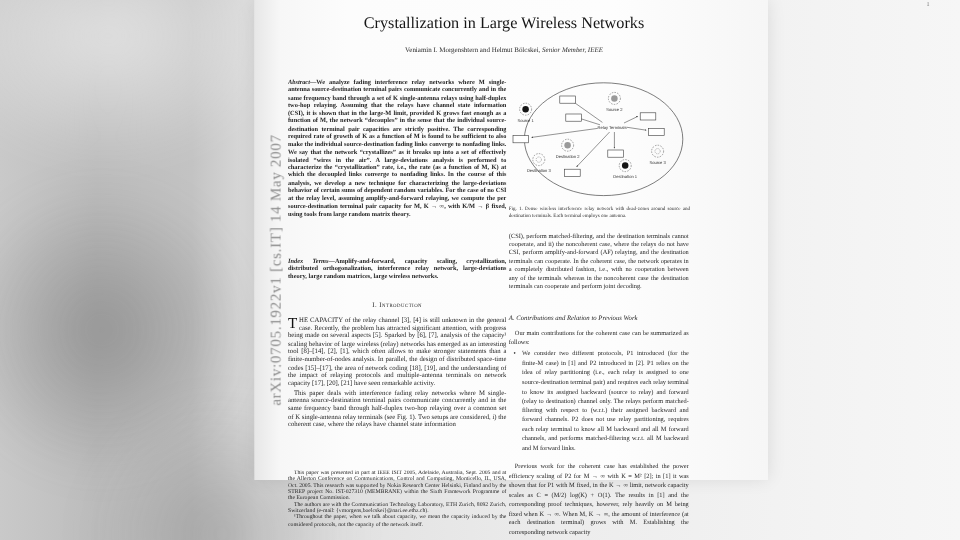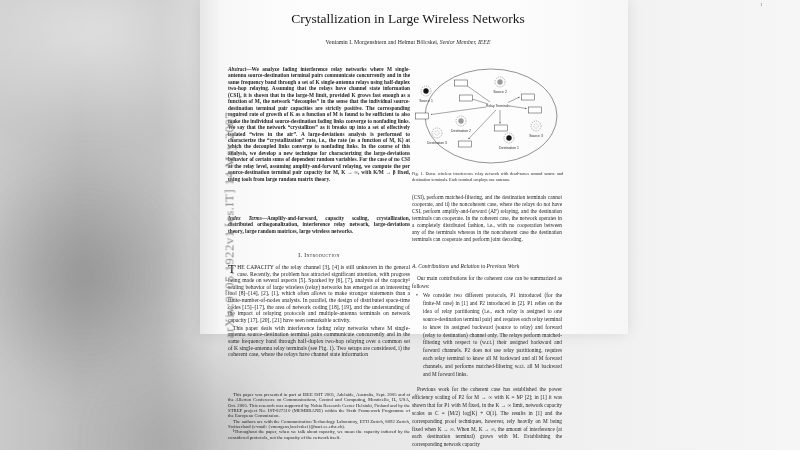--- a/index.html
+++ b/index.html
@@ -6,21 +6,21 @@
   .canvas{position:relative;width:800px;height:450px;overflow:hidden;
     background:linear-gradient(to right,#c9c9c9 0%,#bdbdbd 10%,#c3c3c3 20%,#dedede 27%,#ededed 60%,#f3f3f3 85%,#f6f6f6 100%);
     font-family:"Liberation Serif","DejaVu Serif",serif;color:#262626;}
   .blob{position:absolute;border-radius:50%;filter:blur(16px);}
   .blob.b1{left:-40px;top:150px;width:250px;height:250px;
     background:radial-gradient(closest-side,rgba(70,70,70,.34),rgba(70,70,70,0));}
   .blob.b2{left:70px;top:330px;width:230px;height:230px;
     background:radial-gradient(closest-side,rgba(80,80,80,.28),rgba(80,80,80,0));}
   .blob.b3{left:-60px;top:-80px;width:300px;height:220px;
     background:radial-gradient(closest-side,rgba(255,255,255,.55),rgba(255,255,255,0));}
-  .page{position:absolute;left:200px;top:0;width:428px;height:334px;
+  .page{position:absolute;left:212px;top:0;width:428px;height:400px;
     background:linear-gradient(to right,#e7e7e7 0%,#f7f7f7 5%,#fcfcfc 18%,#fdfdfd 70%,#f6f6f6 100%);
     box-shadow:0 0 14px rgba(0,0,0,.10);filter:blur(0.25px);}
   .arxiv-stamp{position:absolute;left:230px;top:225px;white-space:nowrap;
     transform:translate(-50%,-50%) rotate(-90deg);
     font-size:12.5px;letter-spacing:.6px;color:#8b8b8b;filter:blur(.4px);}
   .pgnum{position:absolute;left:560px;top:2px;font-size:5px;color:#777;}
   .title{position:absolute;left:28px;top:11px;width:360px;text-align:center;
     font-size:13.5px;color:#161616;}
   .authors{position:absolute;left:28px;top:39px;width:360px;text-align:center;
     font-size:5.8px;color:#2a2a2a;}

